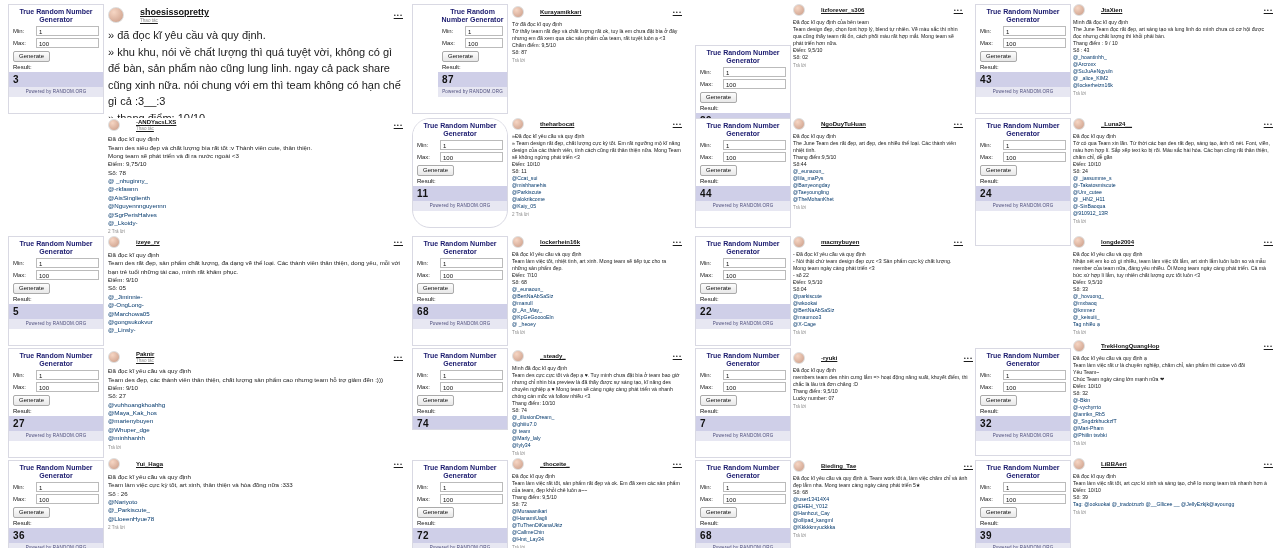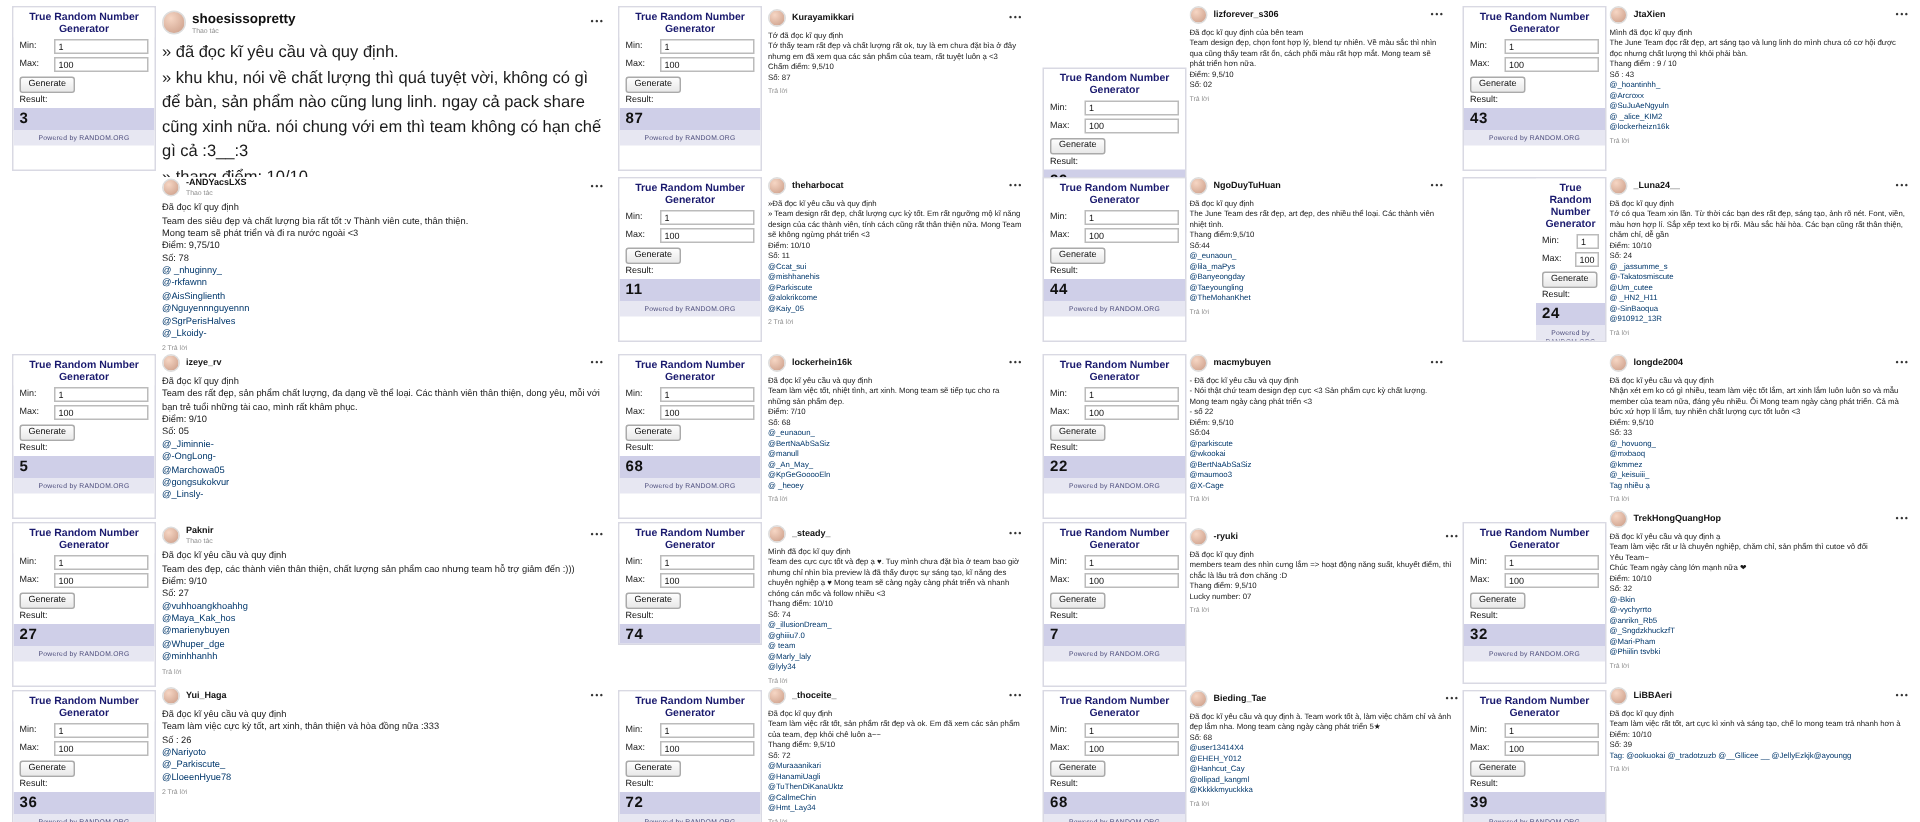--- a/index.html
+++ b/index.html
@@ -94,21 +94,22 @@
     position: absolute;
     background: #fff;
     font-size: 5.2px;
     line-height: 1.35;
     color: #1a1a1a;
     overflow: hidden;
   }
   .post .hdr {
     display: flex;
     align-items: center;
-    gap: 4px;
+    gap: 16px;
+    text-decoration: underline;
   }
   .post .avatar {
     width: 12px; height: 12px;
     border-radius: 50%;
     background: radial-gradient(circle at 35% 30%, #f6d6c4, #c99a85);
     border: 1px solid #ddd;
     flex: 0 0 auto;
   }
   .post .avatar.big { width: 16px; height: 16px; }
   .post .uname {
@@ -206,37 +207,37 @@
     <div class="rng-row">
         <label>Max:</label>
         <span class="fld">100</span>
       </div>
     <div class="rng-btn">Generate</div>
     <div class="rng-res-label">Result:</div>
     <div class="rng-result">36</div>
     <div class="rng-foot">Powered by RANDOM.ORG</div>
   </div>
 
-  <div class="rng" style="left:412px; top:4px;   height:110px;">
+  <div class="rng" style="left:412px; top:4px;   height:110px;padding-left:25px;">
     <div class="rng-title">True Random Number Generator</div>
     <div class="rng-row">
         <label>Min:</label>
         <span class="fld">1</span>
       </div>
     <div class="rng-row">
         <label>Max:</label>
         <span class="fld">100</span>
       </div>
     <div class="rng-btn">Generate</div>
     <div class="rng-res-label">Result:</div>
     <div class="rng-result">87</div>
     <div class="rng-foot">Powered by RANDOM.ORG</div>
   </div>
 
-  <div class="rng" style="left:412px; top:118px; height:110px;">
+  <div class="rng" style="left:412px; top:118px; height:110px;border-radius:18px;">
     <div class="rng-title">True Random Number Generator</div>
     <div class="rng-row">
         <label>Min:</label>
         <span class="fld">1</span>
       </div>
     <div class="rng-row">
         <label>Max:</label>
         <span class="fld">100</span>
       </div>
     <div class="rng-btn">Generate</div>
@@ -382,21 +383,21 @@
     <div class="rng-row">
         <label>Max:</label>
         <span class="fld">100</span>
       </div>
     <div class="rng-btn">Generate</div>
     <div class="rng-res-label">Result:</div>
     <div class="rng-result">43</div>
     <div class="rng-foot">Powered by RANDOM.ORG</div>
   </div>
 
-  <div class="rng" style="left:975px; top:118px; height:110px;padding-left:48px;">
+  <div class="rng" style="left:975px; top:118px; height:128px;">
     <div class="rng-title">True Random Number Generator</div>
     <div class="rng-row">
         <label>Min:</label>
         <span class="fld">1</span>
       </div>
     <div class="rng-row">
         <label>Max:</label>
         <span class="fld">100</span>
       </div>
     <div class="rng-btn">Generate</div>

